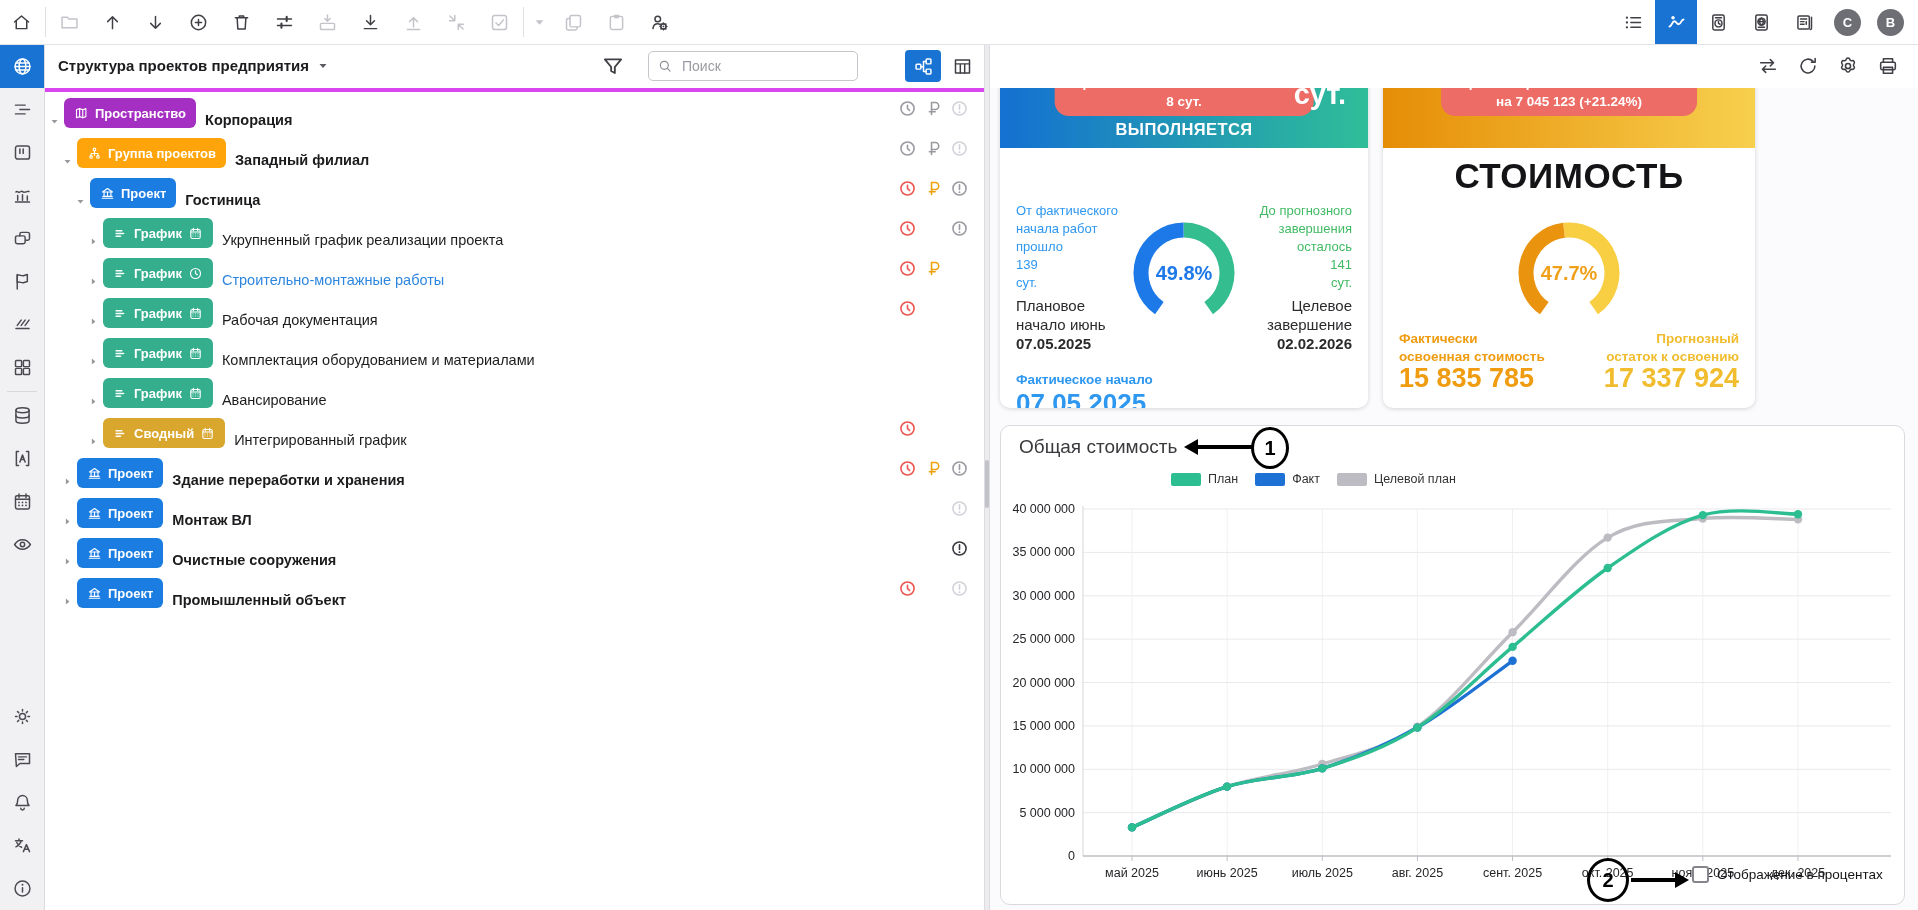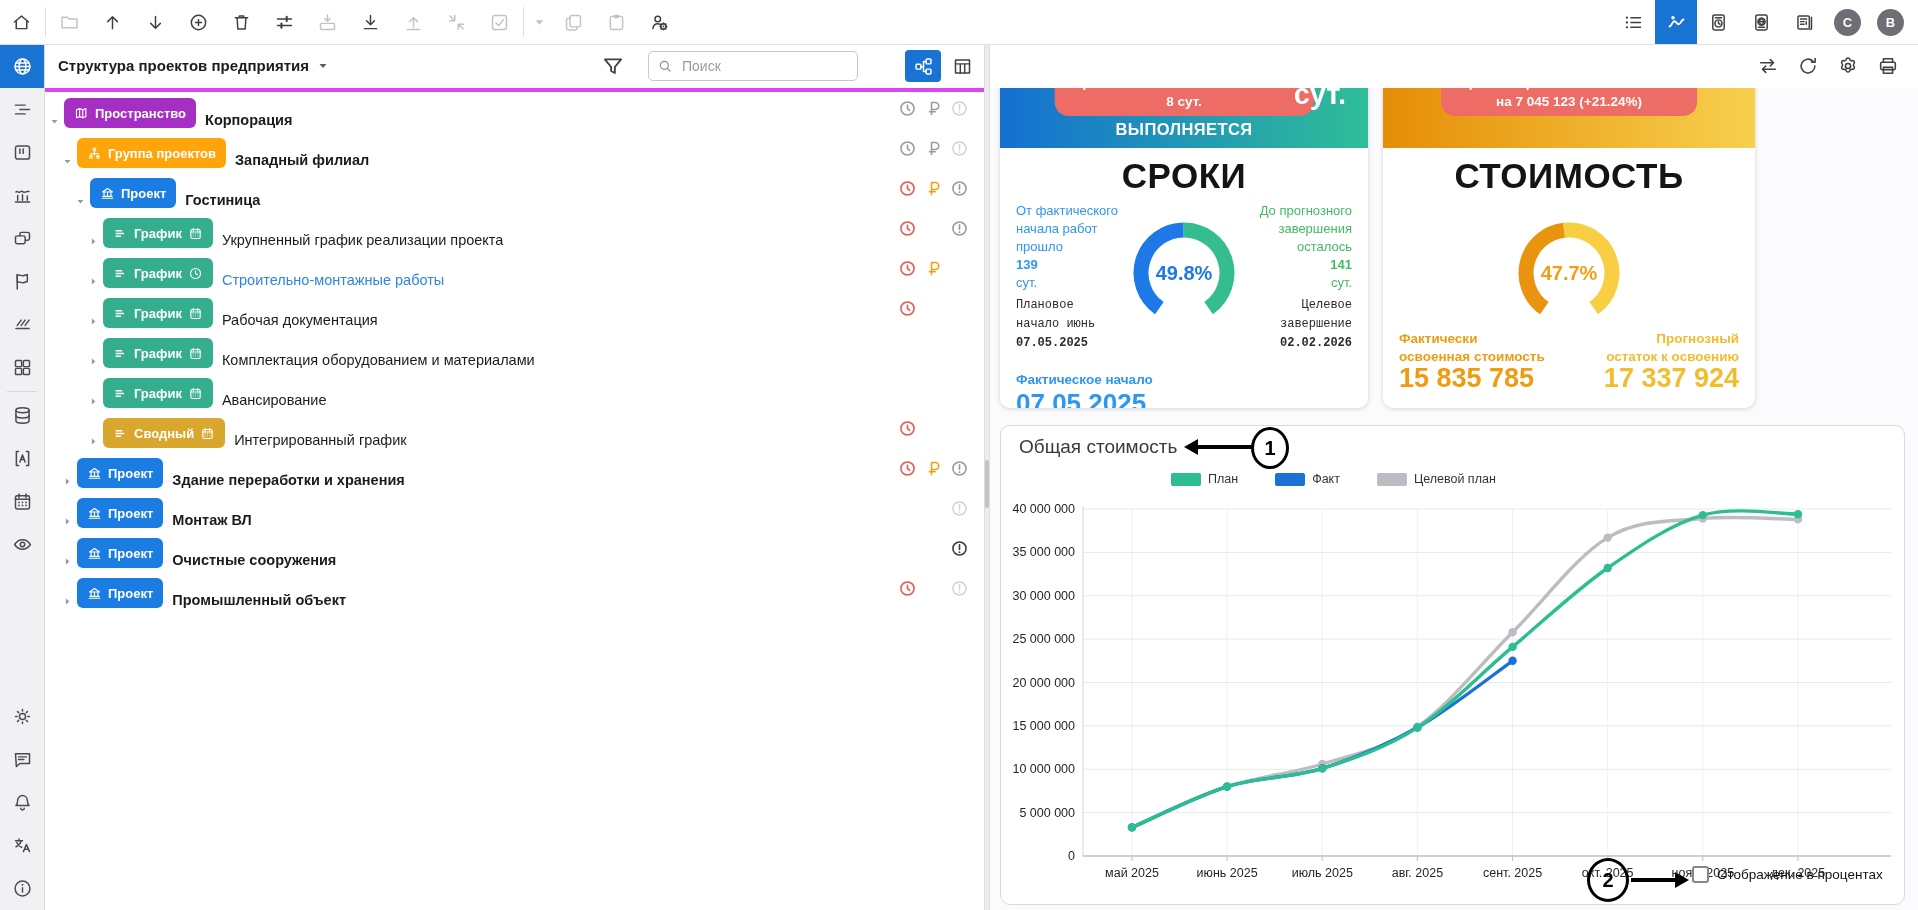--- a/index.html
+++ b/index.html
@@ -82,39 +82,39 @@
   .kpi-cut{position:absolute;top:48px;right:22px;color:#fff;font-size:29px;font-weight:800;}
   .kpi-status{position:absolute;top:90px;left:0;right:0;text-align:center;color:#fff;
     font-weight:700;font-size:16.5px;letter-spacing:.4px;}
   .kpi-title{position:absolute;top:126px;left:0;right:0;text-align:center;font-size:35px;
     font-weight:600;color:#141417;letter-spacing:.5px;}
   .gauge-wrap{position:absolute;left:50%;top:188px;transform:translateX(-50%);width:110px;height:110px;}
   .gauge-wrap svg{position:absolute;inset:0;width:110px;height:110px;}
   .gauge-pct{position:absolute;inset:0;display:flex;align-items:center;justify-content:center;
     font-size:20px;font-weight:700;}
   .info-block{position:absolute;top:172px;font-size:13px;line-height:18px;}
-  .info-block .big{font-weight:700;}
+  .info-block .big{font-weight:400;}
   .info-left{left:16px;color:#2e97f0;}
   .info-right{right:16px;text-align:right;color:#41ba64;}
-  .plan-block{position:absolute;top:266px;font-size:12px;line-height:19px;color:#2b2b2e;font-family:Liberation Mono, monospace;}
+  .plan-block{position:absolute;top:266px;font-size:15px;line-height:19px;color:#2b2b2e;}
   .plan-block .val{font-weight:700;}
   .plan-left{left:16px;}  .plan-right{right:16px;text-align:right;}
   .bottom-block{position:absolute;top:330px;font-size:13.5px;font-weight:600;}
   .bottom-block .date{font-size:26px;font-weight:700;margin-top:1px;}
   .bottom-left{left:16px;color:#2e97f0;margin-top:12px;}
   .bottom-right{right:16px;text-align:right;color:#41ba64;}
   .cost-block{position:absolute;top:300px;font-size:13.5px;font-weight:600;line-height:18px;}
   .cost-block .money{font-size:27px;font-weight:700;margin-top:3px;}
   .cost-left{left:16px;color:#ef9c10;}
   .cost-right{right:16px;text-align:right;color:#f1bd2e;}
   
   .chart-card{position:absolute;left:10px;top:337px;width:905px;height:480px;background:#fff;
     border:1px solid #dadade;border-radius:10px;box-sizing:border-box;}
   .chart-title{position:absolute;left:18px;top:10px;font-size:19px;color:#3a3a3e;}
-  .legend{position:absolute;left:170px;top:46px;display:flex;gap:37px;align-items:center;}
+  .legend{position:absolute;left:170px;top:46px;display:flex;gap:17px;align-items:center;}
   .legend-item{display:flex;align-items:center;gap:7px;cursor:pointer;}
   .legend-swatch{width:30px;height:13px;border-radius:2px;}
   .legend-label{font-size:12.5px;color:#333;}
   #plot-svg{position:absolute;inset:0;width:905px;height:480px;}
   #plot-svg text{font-family:"Liberation Sans",sans-serif;font-size:12.5px;fill:#26262a;}
   .pct-checkbox-row{position:absolute;left:691px;top:440px;display:flex;align-items:center;}
   .pct-checkbox{width:17px;height:17px;border:2px solid #85858c;border-radius:3px;background:#fff;
     box-sizing:border-box;cursor:pointer;}
   .pct-label{margin-left:8px;font-size:13.5px;color:#141417;}
   
@@ -902,21 +902,20 @@
 
       <div class="kpi-card" id="card-sroki">
         <div class="kpi-header">
           <div class="kpi-alert">
             <div>Прогноз отставания от начала на</div>
             <div>8 сут.</div>
           </div>
           <div class="kpi-cut">сут.</div>
           <div class="kpi-status">ВЫПОЛНЯЕТСЯ</div>
         </div>
-        <div class="kpi-title">СРОКИ</div>
         <div class="info-block info-left">
           <div>От фактического</div>
           <div>начала работ</div>
           <div>прошло</div>
           <div class="big">139</div>
           <div>сут.</div>
         </div>
         <div class="info-block info-right">
           <div>До прогнозного</div>
           <div>завершения</div>

